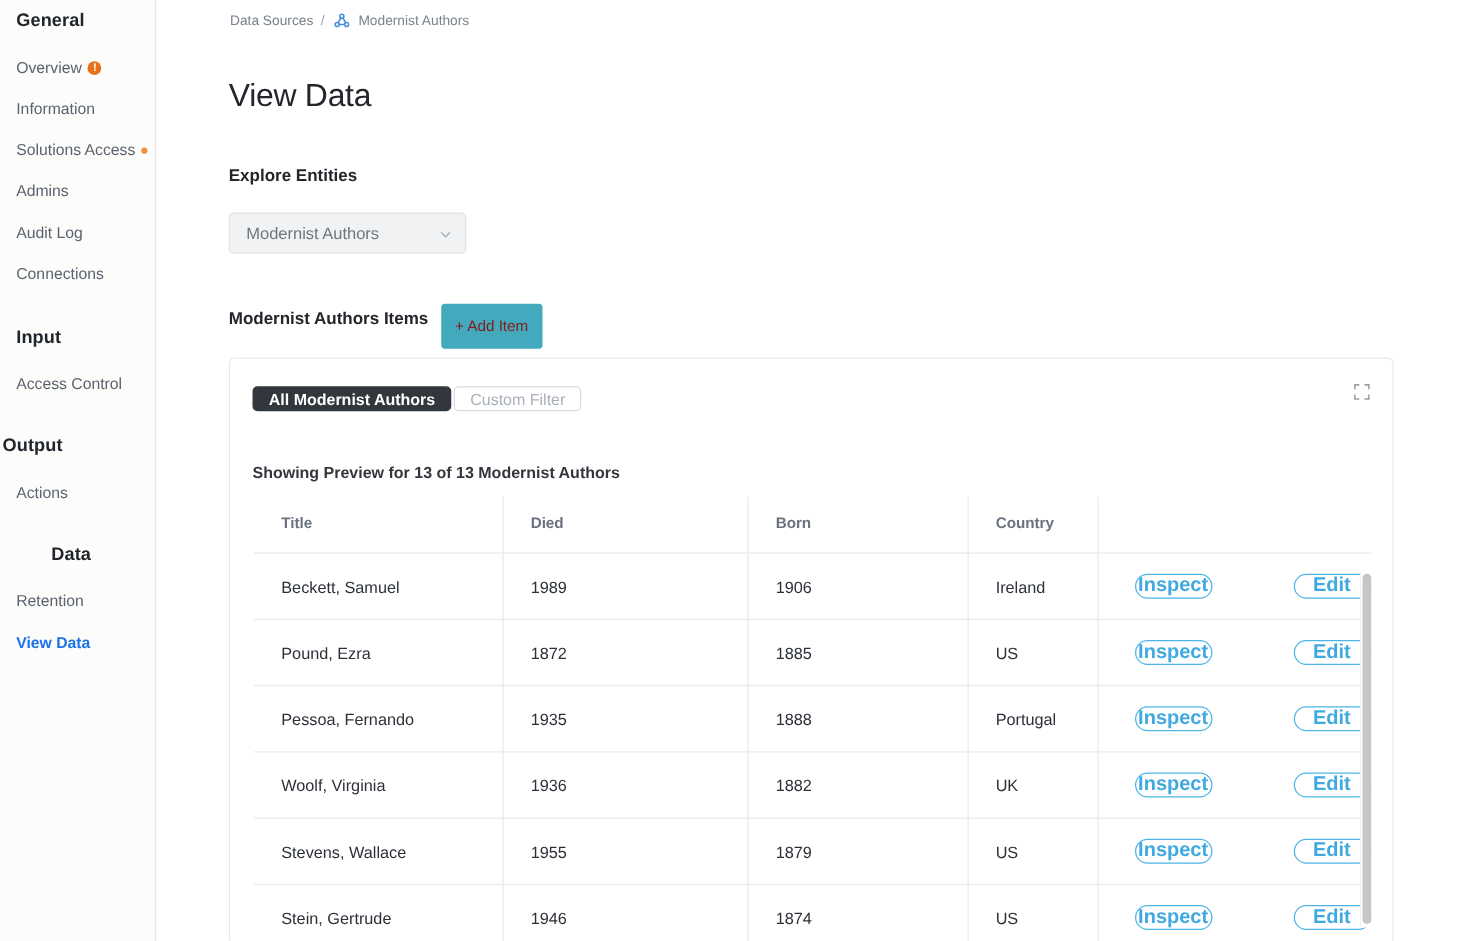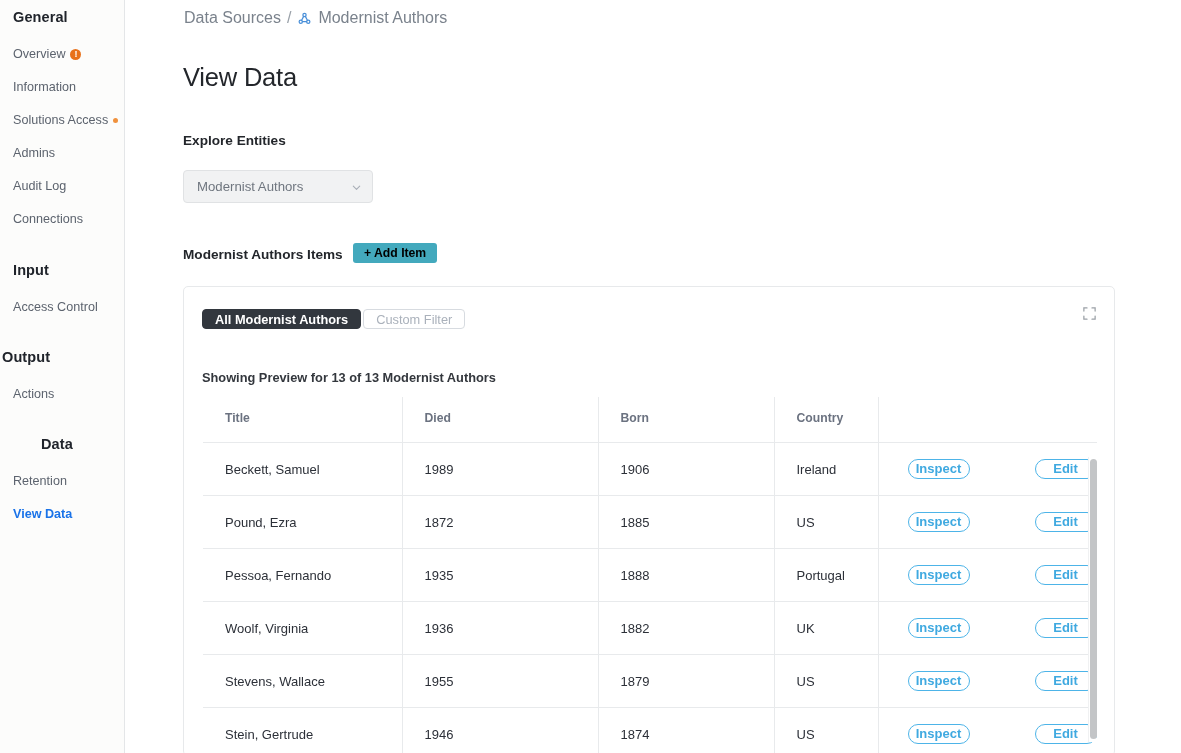--- a/index.html
+++ b/index.html
@@ -58,21 +58,21 @@
     display: inline-block;
     flex: 0 0 5px;
   }
 
   
   #main { position: relative; flex: 1; height: 753px; }
 
   #breadcrumb {
     position: absolute; left: 59px; top: 9px;
     display: flex; align-items: center; gap: 6px;
-    font-size: 16px; color: #7a828c;
+    font-size: 11px; color: #7a828c;
   }
   #breadcrumb .crumb { cursor: pointer; }
   #breadcrumb .sep { color: #9aa1a9; }
   .webhook-icon { display: inline-block; width: 15px; height: 15px; }
 
   #page-title {
     position: absolute; left: 58px; top: 46px;
     font-size: 25.5px; color: #23262b; font-weight: normal;
     letter-spacing: -0.2px;
   }
@@ -94,25 +94,25 @@
     font-size: 13.2px; color: #6f767f;
     cursor: pointer;
   }
   #entity-select .sel-val { flex: 1; }
   .chev { width: 11px; height: 11px; }
 
   #items-label { left: 58px; top: 247px; }
 
   #add-item-btn {
     position: absolute; left: 228px; top: 243px;
-    height: 20px;
+    height: 36px;
     background: #43a9bd;
-    color: #000000;
+    color: #7f1d1d;
     border: none; border-radius: 3px;
-    font-size: 12.2px; font-weight: bold;
+    font-size: 12.2px; font-weight: normal;
     padding: 0 11px;
     cursor: pointer;
     font-family: "Liberation Sans", sans-serif;
   }
 
   
   #card {
     position: absolute;
     left: 58px; top: 286px;
     width: 932px; height: 470px;
@@ -193,21 +193,21 @@
   .col-born  { width: 176px; }
   .col-ctry  { width: 104px; }
   .col-act   { width: 219px; }
 
   .pill {
     display: inline-block;
     border: 1px solid #4db4e8;
     color: #3fa9e0;
     background: #fff;
     border-radius: 11px;
-    font-size: 13px;
+    font-size: 16px;
     font-weight: bold;
     height: 20px;
     line-height: 18px;
     text-align: center;
     cursor: pointer;
     font-family: "Liberation Sans", sans-serif;
     padding: 0;
   }
   .pill.inspect { width: 62px; margin-left: 29px; }
   .pill.edit { width: 62px; margin-left: 65px; }

